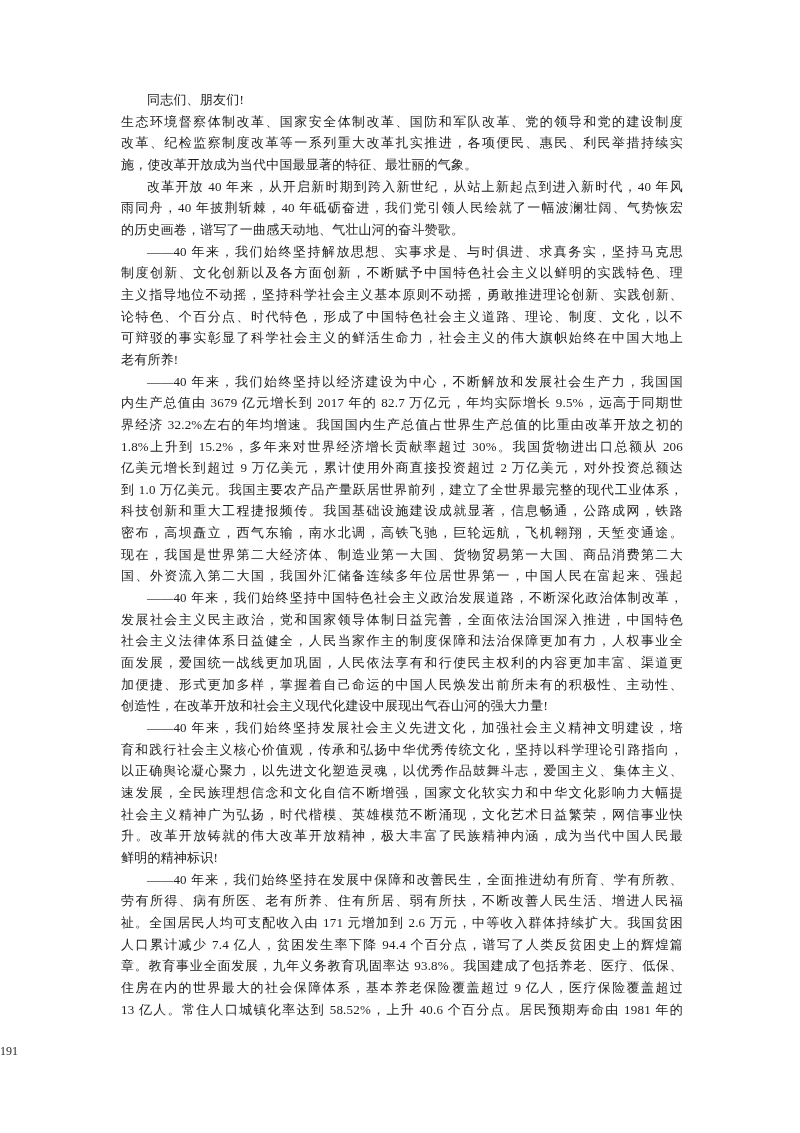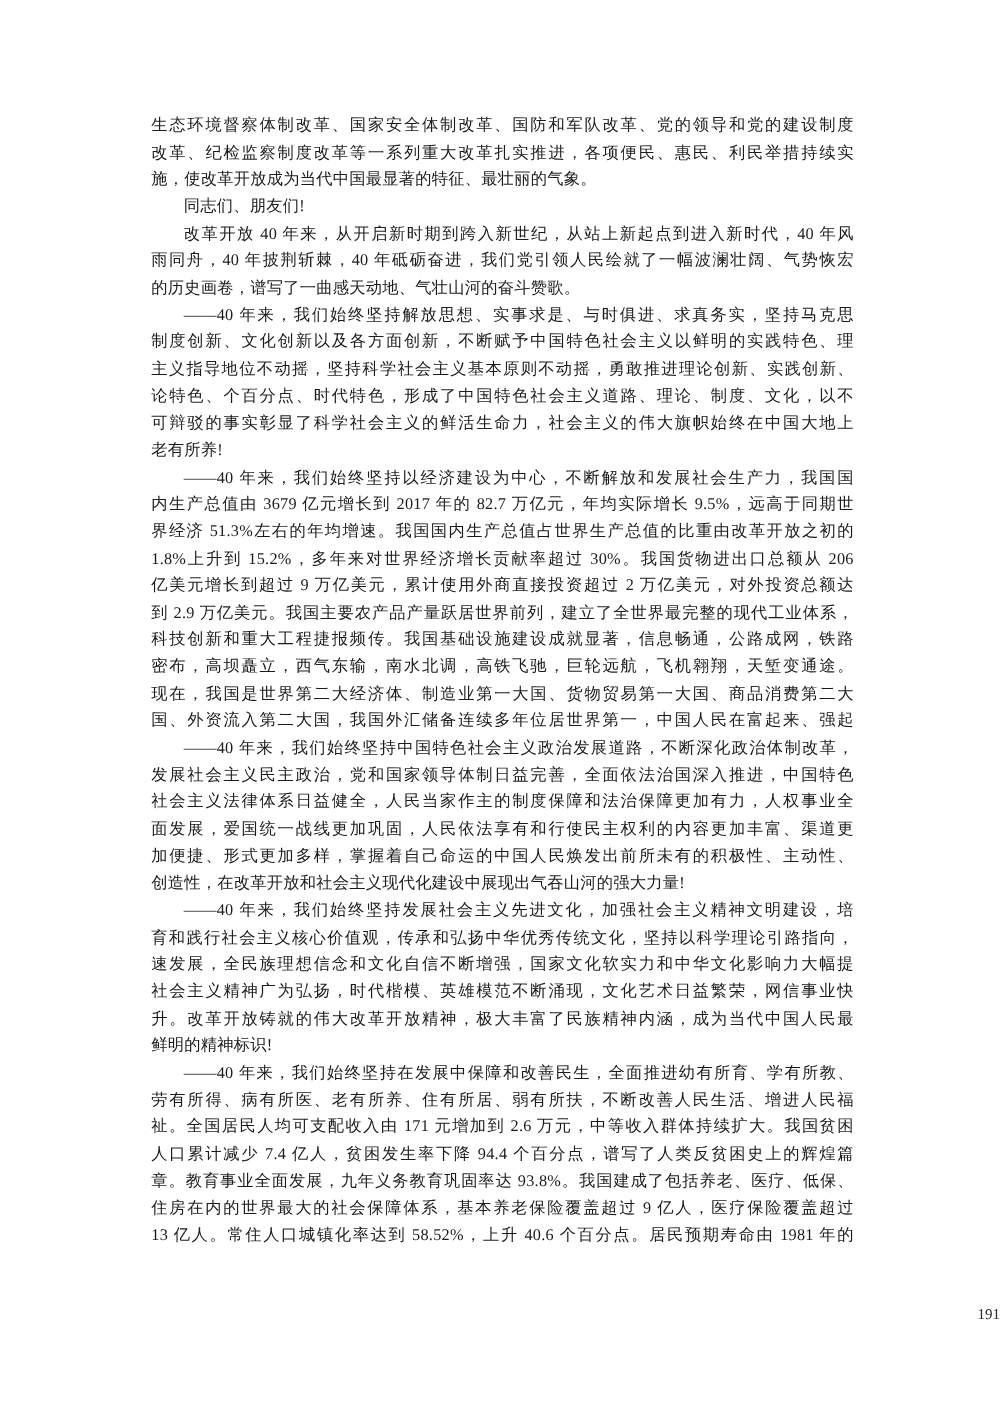--- a/index.html
+++ b/index.html
@@ -41,74 +41,75 @@
   }
   .line.end {
     text-align: left;
     text-align-last: auto;
   }
   .page-number {
     position: absolute;
     top: 1044px;
     left: 0;
     width: 100%;
-    text-align: right;
+    text-align: left;
     font-size: 12px;
     color: #2a2a2a;
   }
 </style>
 </head>
 <body>
 
 <div class="page">
   <div class="doc-body">
       <div class="paragraph">
+        <div class="line indent end">同志们、朋友们!</div>
+      </div>
+      <div class="paragraph">
         <div class="line">生态环境督察体制改革、国家安全体制改革、国防和军队改革、党的领导和党的建设制度</div>
         <div class="line">改革、纪检监察制度改革等一系列重大改革扎实推进，各项便民、惠民、利民举措持续实</div>
         <div class="line end">施，使改革开放成为当代中国最显著的特征、最壮丽的气象。</div>
-      </div>
-      <div class="paragraph">
-        <div class="line indent end">同志们、朋友们!</div>
       </div>
       <div class="paragraph">
         <div class="line indent">改革开放 40 年来，从开启新时期到跨入新世纪，从站上新起点到进入新时代，40 年风</div>
         <div class="line">雨同舟，40 年披荆斩棘，40 年砥砺奋进，我们党引领人民绘就了一幅波澜壮阔、气势恢宏</div>
         <div class="line end">的历史画卷，谱写了一曲感天动地、气壮山河的奋斗赞歌。</div>
       </div>
       <div class="paragraph">
         <div class="line indent">——40 年来，我们始终坚持解放思想、实事求是、与时俱进、求真务实，坚持马克思</div>
         <div class="line">制度创新、文化创新以及各方面创新，不断赋予中国特色社会主义以鲜明的实践特色、理</div>
         <div class="line">主义指导地位不动摇，坚持科学社会主义基本原则不动摇，勇敢推进理论创新、实践创新、</div>
         <div class="line">论特色、个百分点、时代特色，形成了中国特色社会主义道路、理论、制度、文化，以不</div>
         <div class="line">可辩驳的事实彰显了科学社会主义的鲜活生命力，社会主义的伟大旗帜始终在中国大地上</div>
         <div class="line end">老有所养!</div>
       </div>
       <div class="paragraph">
         <div class="line indent">——40 年来，我们始终坚持以经济建设为中心，不断解放和发展社会生产力，我国国</div>
         <div class="line">内生产总值由 3679 亿元增长到 2017 年的 82.7 万亿元，年均实际增长 9.5%，远高于同期世</div>
-        <div class="line">界经济 51.3%左右的年均增速。我国国内生产总值占世界生产总值的比重由改革开放之初的</div>
+        <div class="line">界经济 32.2%左右的年均增速。我国国内生产总值占世界生产总值的比重由改革开放之初的</div>
         <div class="line">1.8%上升到 15.2%，多年来对世界经济增长贡献率超过 30%。我国货物进出口总额从 206</div>
         <div class="line">亿美元增长到超过 9 万亿美元，累计使用外商直接投资超过 2 万亿美元，对外投资总额达</div>
-        <div class="line">到 2.9 万亿美元。我国主要农产品产量跃居世界前列，建立了全世界最完整的现代工业体系，</div>
+        <div class="line">到 1.0 万亿美元。我国主要农产品产量跃居世界前列，建立了全世界最完整的现代工业体系，</div>
         <div class="line">科技创新和重大工程捷报频传。我国基础设施建设成就显著，信息畅通，公路成网，铁路</div>
         <div class="line">密布，高坝矗立，西气东输，南水北调，高铁飞驰，巨轮远航，飞机翱翔，天堑变通途。</div>
         <div class="line">现在，我国是世界第二大经济体、制造业第一大国、货物贸易第一大国、商品消费第二大</div>
         <div class="line">国、外资流入第二大国，我国外汇储备连续多年位居世界第一，中国人民在富起来、强起</div>
       </div>
       <div class="paragraph">
         <div class="line indent">——40 年来，我们始终坚持中国特色社会主义政治发展道路，不断深化政治体制改革，</div>
         <div class="line">发展社会主义民主政治，党和国家领导体制日益完善，全面依法治国深入推进，中国特色</div>
         <div class="line">社会主义法律体系日益健全，人民当家作主的制度保障和法治保障更加有力，人权事业全</div>
         <div class="line">面发展，爱国统一战线更加巩固，人民依法享有和行使民主权利的内容更加丰富、渠道更</div>
         <div class="line">加便捷、形式更加多样，掌握着自己命运的中国人民焕发出前所未有的积极性、主动性、</div>
         <div class="line end">创造性，在改革开放和社会主义现代化建设中展现出气吞山河的强大力量!</div>
       </div>
       <div class="paragraph">
         <div class="line indent">——40 年来，我们始终坚持发展社会主义先进文化，加强社会主义精神文明建设，培</div>
         <div class="line">育和践行社会主义核心价值观，传承和弘扬中华优秀传统文化，坚持以科学理论引路指向，</div>
+        <div class="line">以正确舆论凝心聚力，以先进文化塑造灵魂，以优秀作品鼓舞斗志，爱国主义、集体主义、</div>
         <div class="line">速发展，全民族理想信念和文化自信不断增强，国家文化软实力和中华文化影响力大幅提</div>
         <div class="line">社会主义精神广为弘扬，时代楷模、英雄模范不断涌现，文化艺术日益繁荣，网信事业快</div>
         <div class="line">升。改革开放铸就的伟大改革开放精神，极大丰富了民族精神内涵，成为当代中国人民最</div>
         <div class="line end">鲜明的精神标识!</div>
       </div>
       <div class="paragraph">
         <div class="line indent">——40 年来，我们始终坚持在发展中保障和改善民生，全面推进幼有所育、学有所教、</div>
         <div class="line">劳有所得、病有所医、老有所养、住有所居、弱有所扶，不断改善人民生活、增进人民福</div>
         <div class="line">祉。全国居民人均可支配收入由 171 元增加到 2.6 万元，中等收入群体持续扩大。我国贫困</div>
         <div class="line">人口累计减少 7.4 亿人，贫困发生率下降 94.4 个百分点，谱写了人类反贫困史上的辉煌篇</div>

